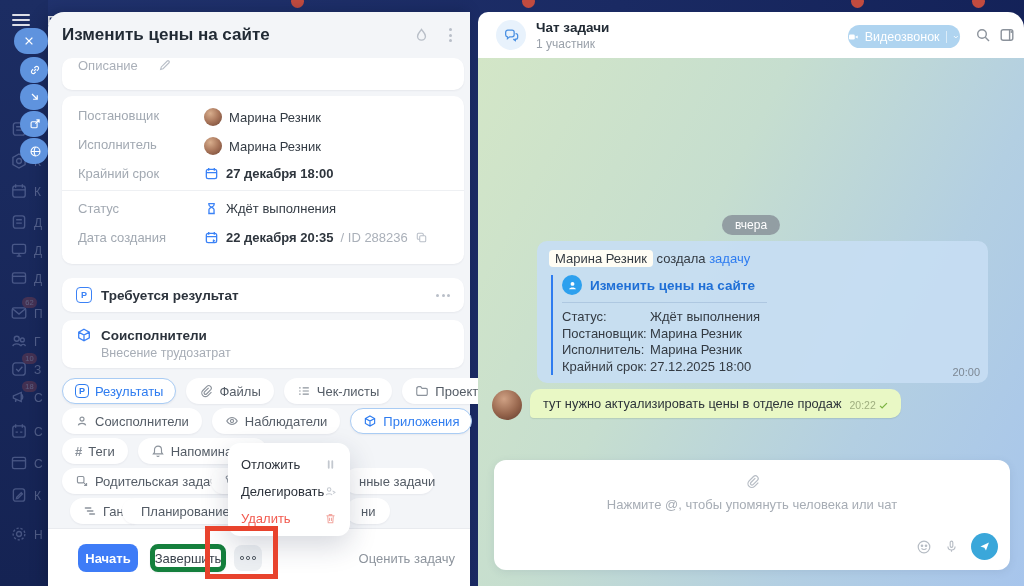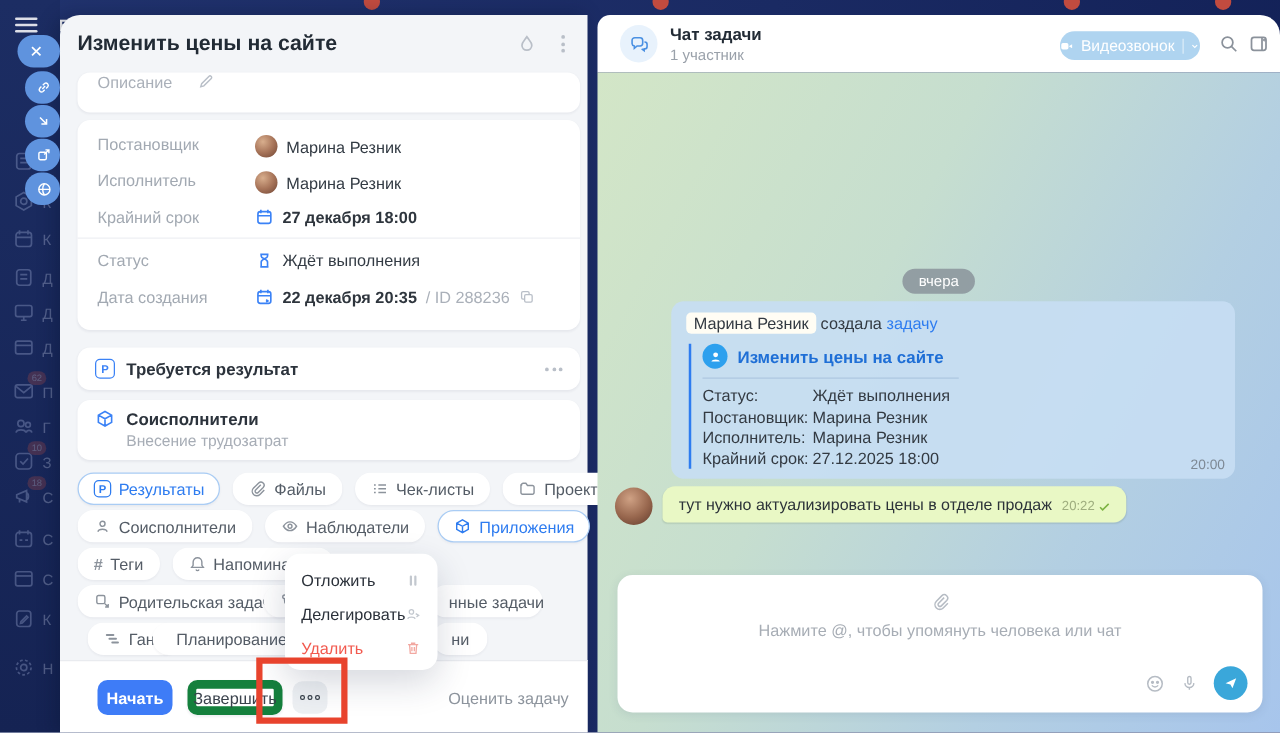--- a/index.html
+++ b/index.html
@@ -69,21 +69,21 @@
   .pill.active { border-color:#a9ccf4; color:#2e7cf0; }
   .pill.active svg, .pill.active .sq-p { color:#2e7cf0; }
   .pill.abs { position:absolute; }
   .hash { font-size:13px; font-weight:bold; }
 
   .footer { position:absolute; left:0; right:0; bottom:0; height:58px; background:#fff;
     border-top:1px solid #e9ebef; border-bottom-left-radius:0; }
   .btn { position:absolute; top:15px; height:28px; border-radius:8px; font-size:13px; display:flex;
     align-items:center; justify-content:center; cursor:pointer;margin-left:16px; }
   .btn-start { left:14px; width:60px; background:#3e7cf7; color:#fff; font-weight:bold; }
-  .btn-done { left:86px; width:76px; background:#fff; color:#3a424c; border:7px solid #15803d; box-shadow:0 1px 2px rgba(30,40,70,.07); }
+  .btn-done { left:86px; width:76px; background:#fff; color:#3a424c; border:5px solid #15803d; box-shadow:0 1px 2px rgba(30,40,70,.07); }
   .btn-more { left:170px; width:28px; height:26px; top:16px; background:#edf0f3; border-radius:8px; gap:2.5px; }
   .btn-more i { width:3.5px; height:3.5px; border:1.2px solid #3a424c; border-radius:50%; display:block; }
   .rate { position:absolute; right:15px; top:22px; font-size:13px; color:#8d949d; }
 
   
   .menu { position:absolute; left:228px; top:443px; width:122px; height:93px; background:#fff;
     border-radius:12px; box-shadow:0 10px 28px rgba(30,40,70,.18); z-index:9; padding-top:8px; }
   .menu-item { height:27px; padding:0 13px; display:flex; align-items:center; font-size:13px; color:#2b313a; }
   .menu-item svg { margin-left:auto; color:#c3c8cf; }
   .menu-item.danger { color:#f25a4f; }

